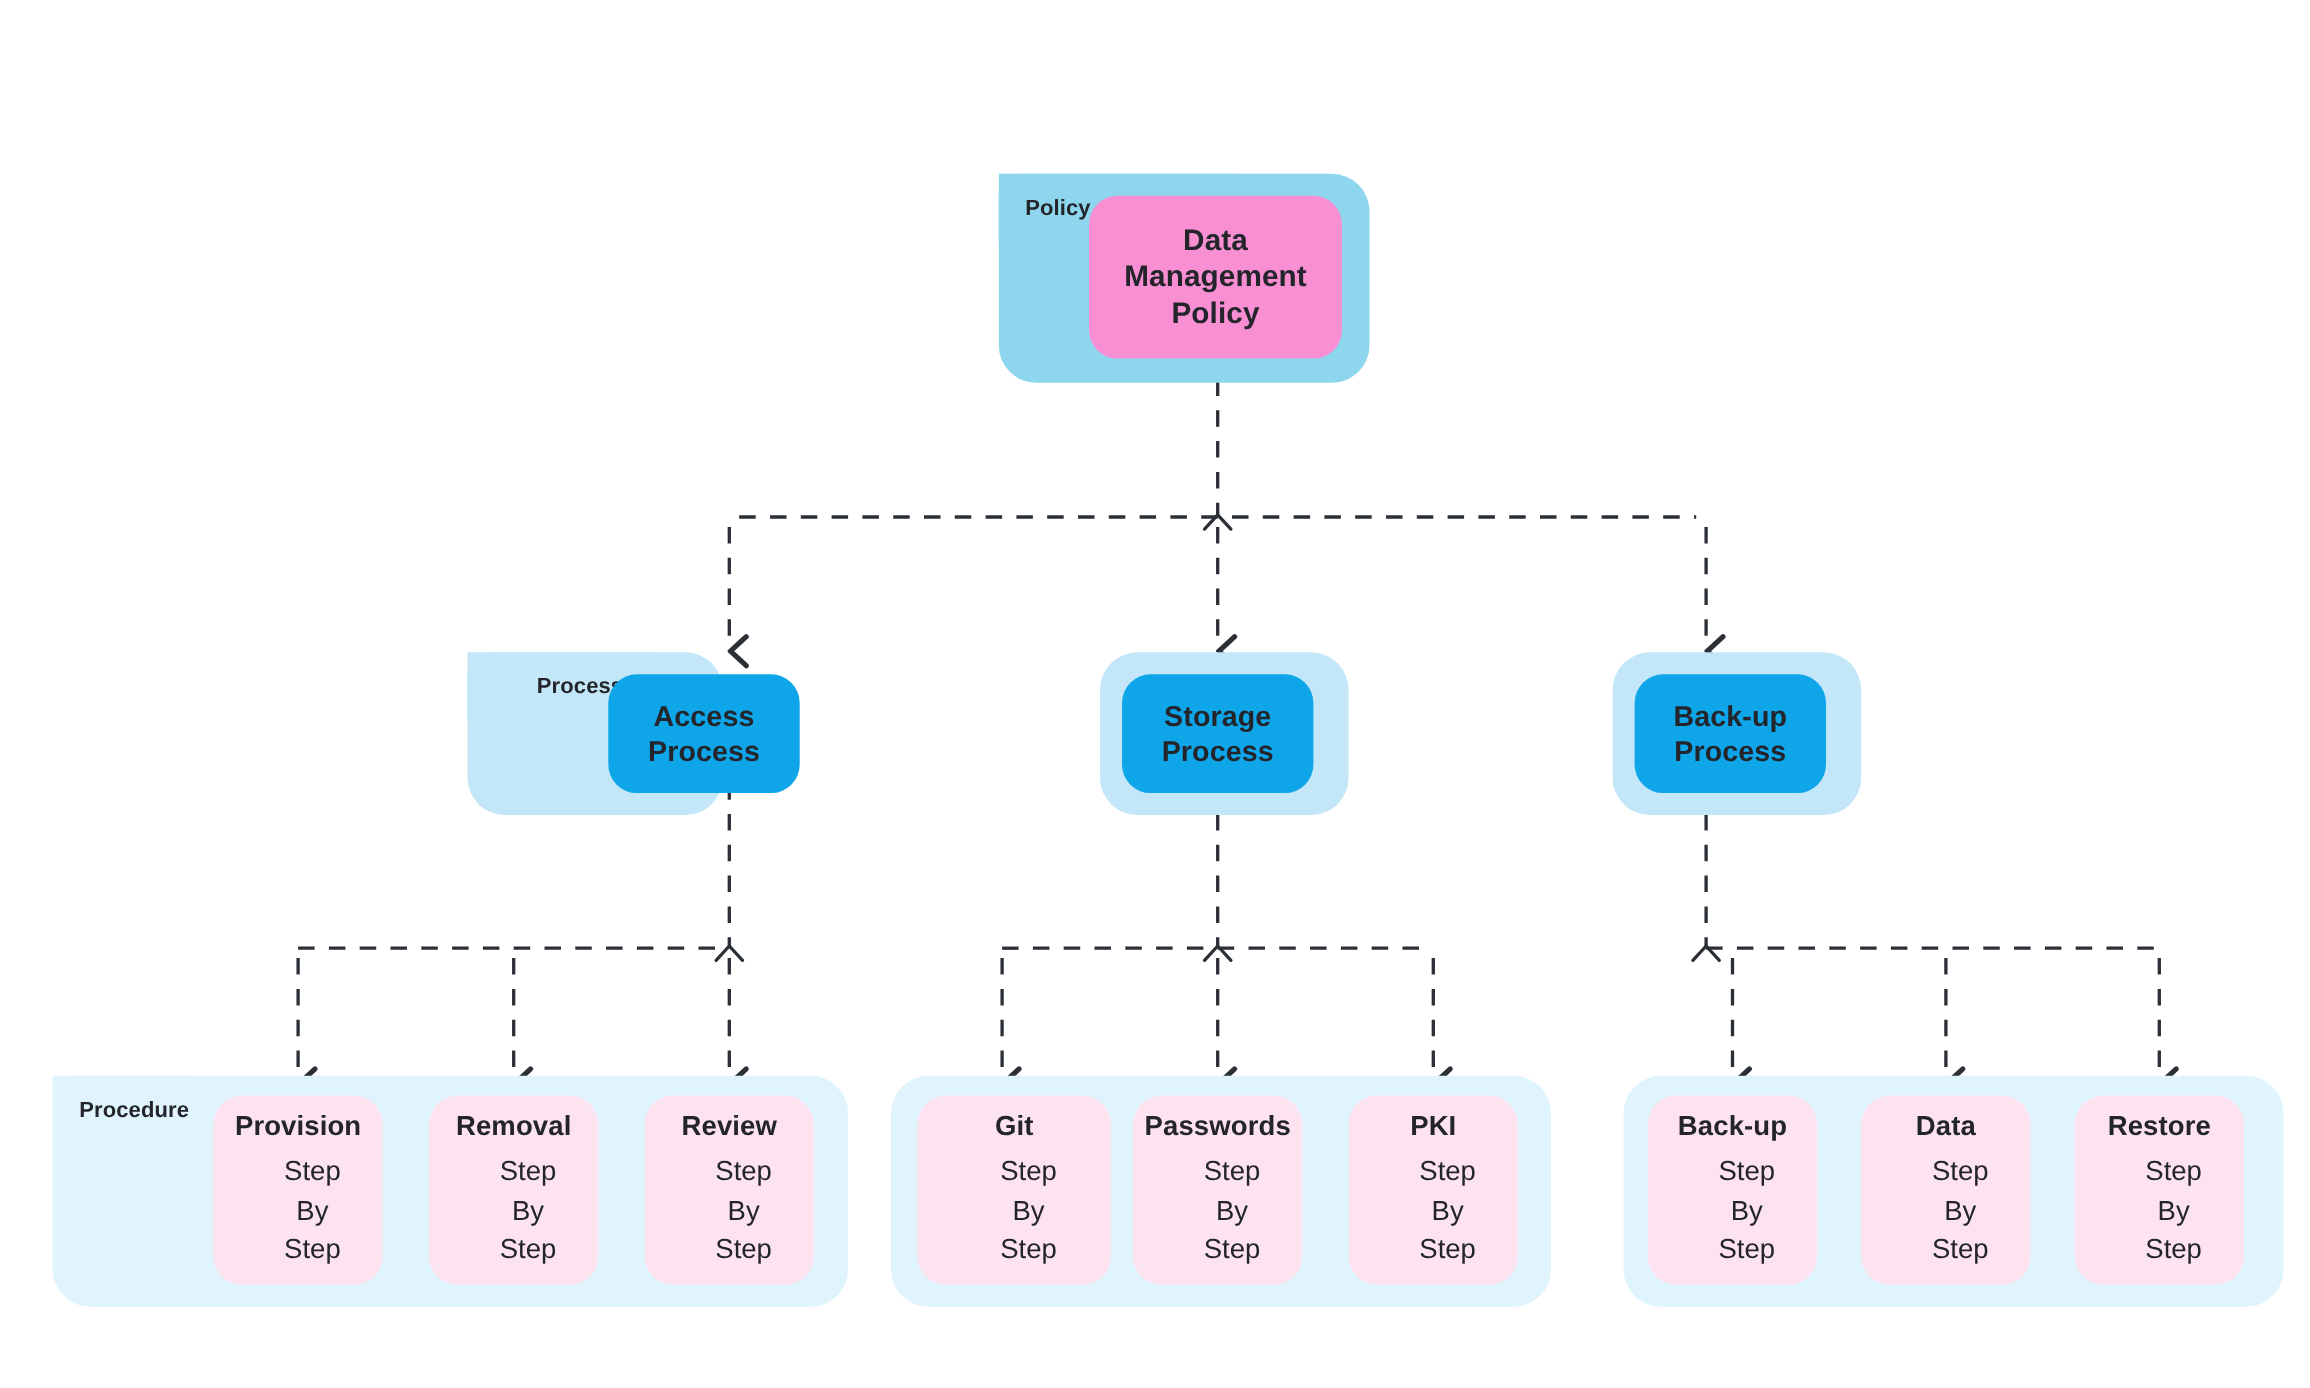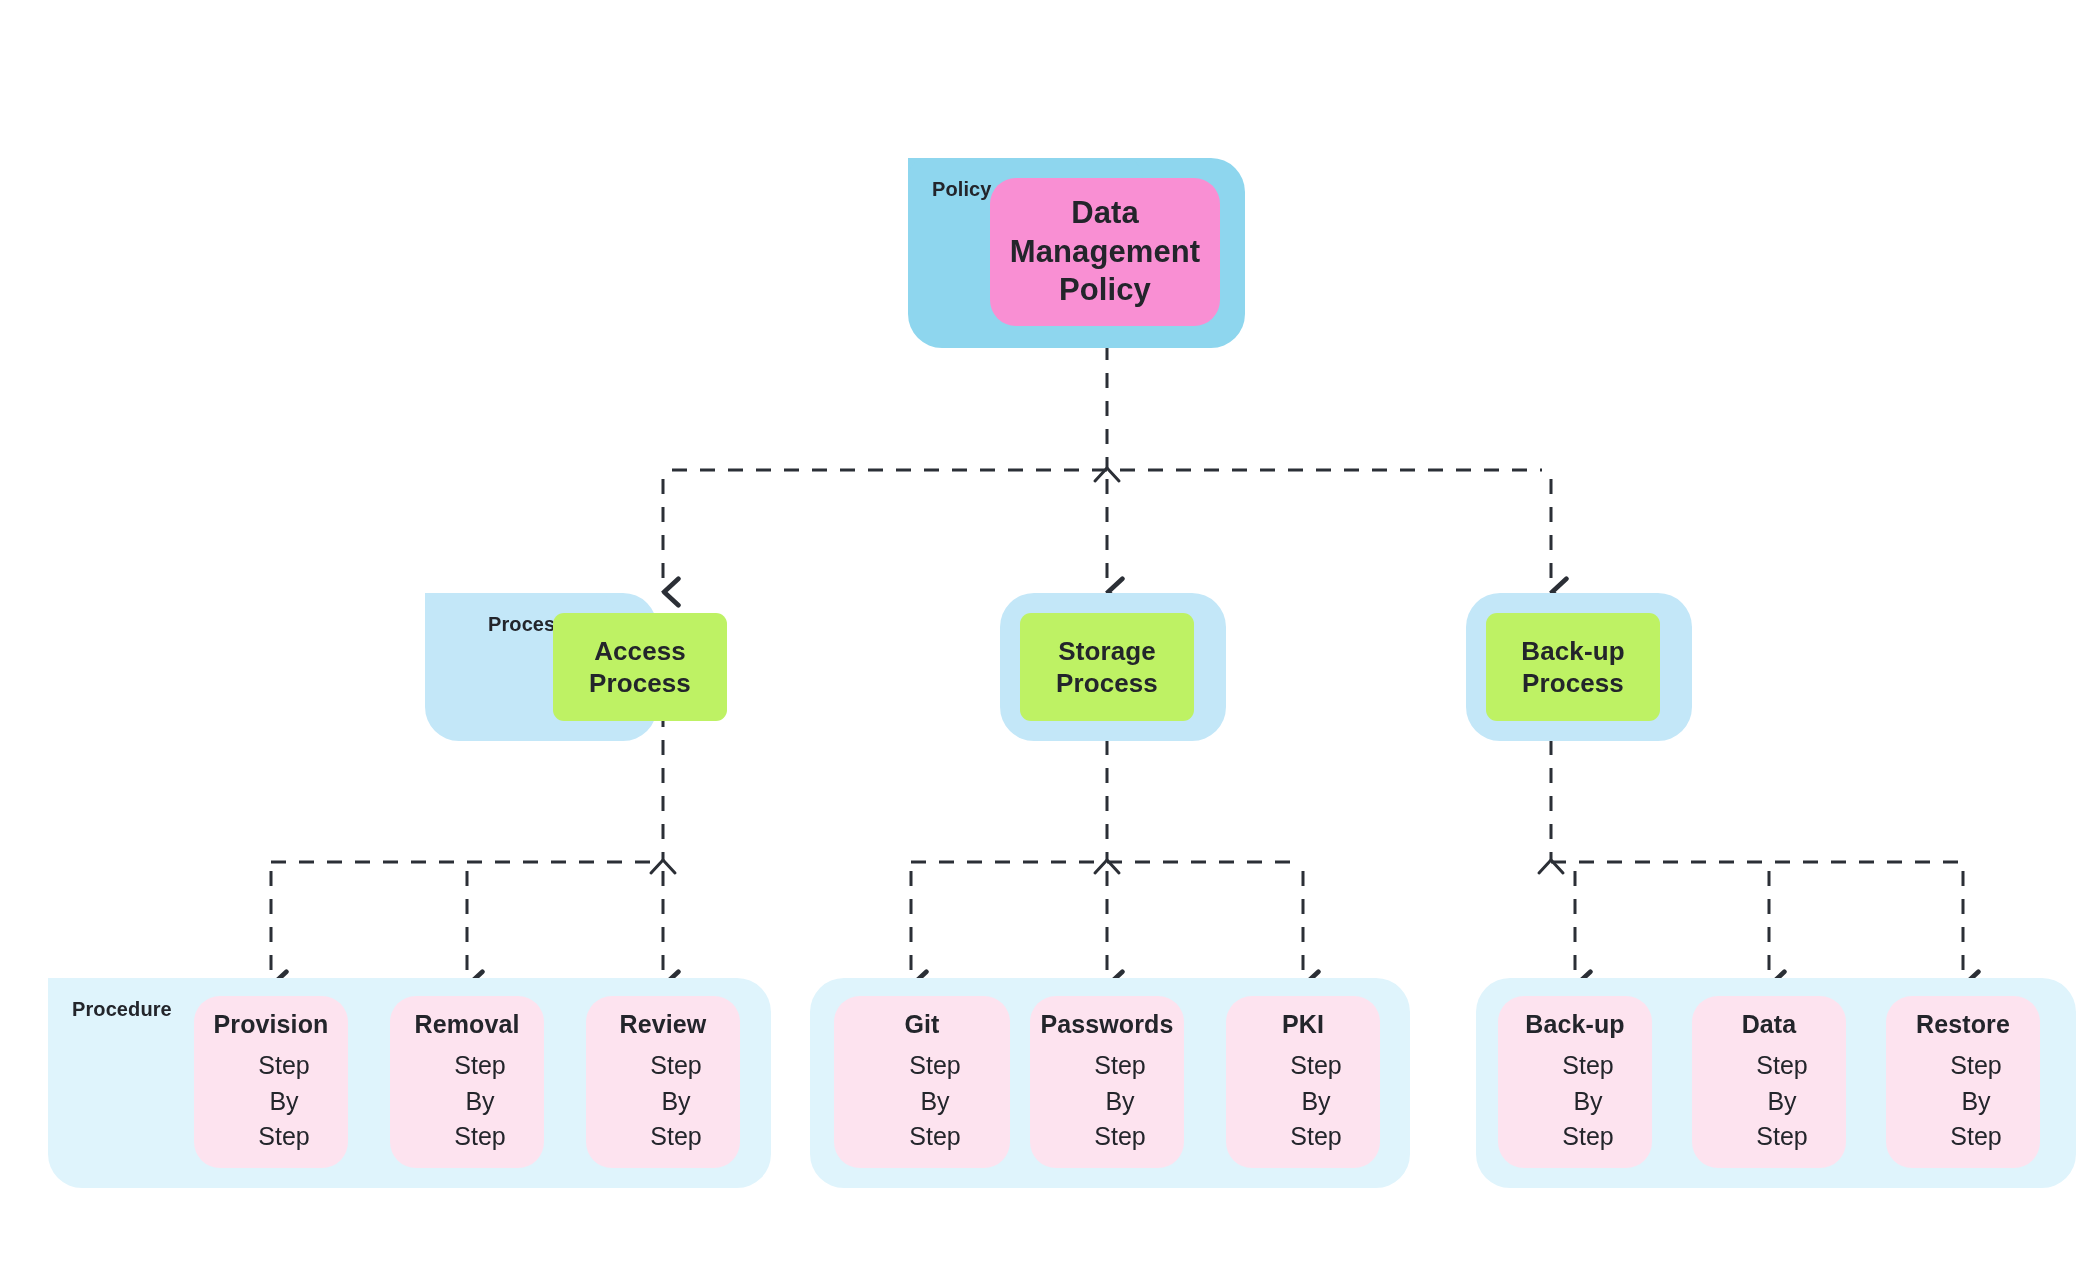--- a/index.html
+++ b/index.html
@@ -23,25 +23,25 @@
   
   .tier-policy    .body,.tier-policy .tab   {background:#8ED6EE;margin-left:48px;}
   .tier-process   .body,.tier-process .tab  {background:#C3E7F8;}
   .tier-procedure .body,.tier-procedure .tab{background:#DFF4FC;}
 
   
   .node{position:absolute;box-sizing:border-box;border-radius:26px;
         display:flex;flex-direction:column;align-items:center;justify-content:center;
         text-align:center;line-height:1.24;}
   .node-policy   {background:#F98FD3;}
-  .node-process  {background:#bef264;border-radius:11px;}
+  .node-process  {background:#0ea5e9;}
   .node-procedure{background:#FDE3EF;}
 
   .node .title{font-weight:bold;font-size:26px;letter-spacing:.1px;}
-  .node-policy .title{font-size:31px;}
+  .node-policy .title{font-size:27px;}
   .node-procedure .title{font-size:25px;}
   .node .sub{font-weight:normal;font-size:25px;}
   .node .sub-line{display:block;}
   .node-procedure .sub{margin-top:8px;margin-left:26px;}
   .node-procedure .sub .sub-line{line-height:1.42;}
 </style>
 </head>
 <body>
 
 <div id="stage">

